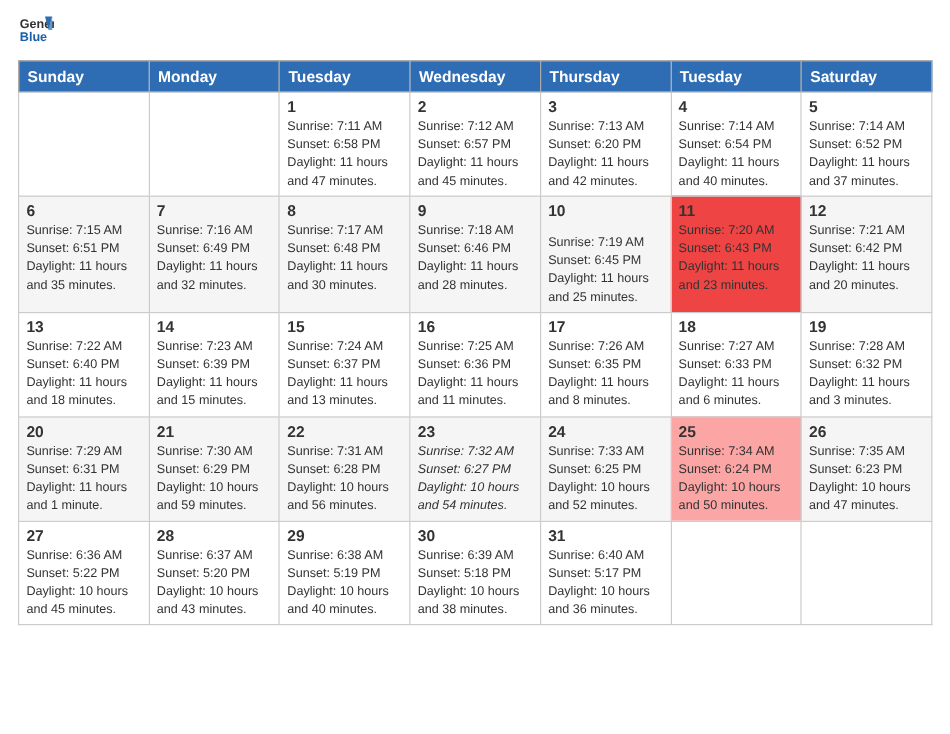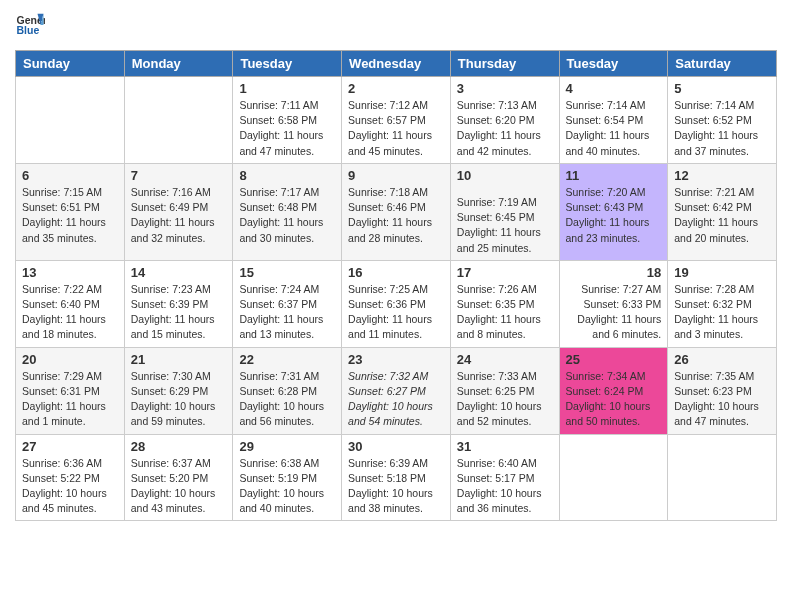--- a/index.html
+++ b/index.html
@@ -122,21 +122,21 @@
             <div class="day-info" style="white-space: pre-line;">Sunrise: 7:18 AM
 Sunset: 6:46 PM
 Daylight: 11 hours and 28 minutes.</div>
           </td>
           <td style="background: rgb(245, 245, 245);">
             <span class="day-num">10</span>
             <div class="day-info" style="white-space: pre-line; margin-top: 12px;">Sunrise: 7:19 AM
 Sunset: 6:45 PM
 Daylight: 11 hours and 25 minutes.</div>
           </td>
-          <td style="background: #c4b5fd;">
+          <td style="background: #ef4444;">
             <span class="day-num">11</span>
             <div class="day-info" style="white-space: pre-line;">Sunrise: 7:20 AM
 Sunset: 6:43 PM
 Daylight: 11 hours and 23 minutes.</div>
           </td>
           <td style="background: rgb(245, 245, 245);">
             <span class="day-num">12</span>
             <div class="day-info" style="white-space: pre-line;">Sunrise: 7:21 AM
 Sunset: 6:42 PM
 Daylight: 11 hours and 20 minutes.</div>
@@ -166,21 +166,21 @@
             <div class="day-info" style="white-space: pre-line;">Sunrise: 7:25 AM
 Sunset: 6:36 PM
 Daylight: 11 hours and 11 minutes.</div>
           </td>
           <td style="background: rgb(255, 255, 255);">
             <span class="day-num">17</span>
             <div class="day-info" style="white-space: pre-line;">Sunrise: 7:26 AM
 Sunset: 6:35 PM
 Daylight: 11 hours and 8 minutes.</div>
           </td>
-          <td style="background: rgb(255, 255, 255); text-align: right;">
+          <td style="background: rgb(255, 255, 255);">
             <span class="day-num">18</span>
             <div class="day-info" style="white-space: pre-line;">Sunrise: 7:27 AM
 Sunset: 6:33 PM
 Daylight: 11 hours and 6 minutes.</div>
           </td>
           <td style="background: rgb(255, 255, 255);">
             <span class="day-num">19</span>
             <div class="day-info" style="white-space: pre-line;">Sunrise: 7:28 AM
 Sunset: 6:32 PM
 Daylight: 11 hours and 3 minutes.</div>
@@ -210,21 +210,21 @@
             <div class="day-info" style="white-space: pre-line; font-style: italic;">Sunrise: 7:32 AM
 Sunset: 6:27 PM
 Daylight: 10 hours and 54 minutes.</div>
           </td>
           <td style="background: rgb(245, 245, 245);">
             <span class="day-num">24</span>
             <div class="day-info" style="white-space: pre-line;">Sunrise: 7:33 AM
 Sunset: 6:25 PM
 Daylight: 10 hours and 52 minutes.</div>
           </td>
-          <td style="background: #ec4899;">
+          <td style="background: #fca5a5;">
             <span class="day-num">25</span>
             <div class="day-info" style="white-space: pre-line;">Sunrise: 7:34 AM
 Sunset: 6:24 PM
 Daylight: 10 hours and 50 minutes.</div>
           </td>
           <td style="background: rgb(245, 245, 245);">
             <span class="day-num">26</span>
             <div class="day-info" style="white-space: pre-line;">Sunrise: 7:35 AM
 Sunset: 6:23 PM
 Daylight: 10 hours and 47 minutes.</div>

